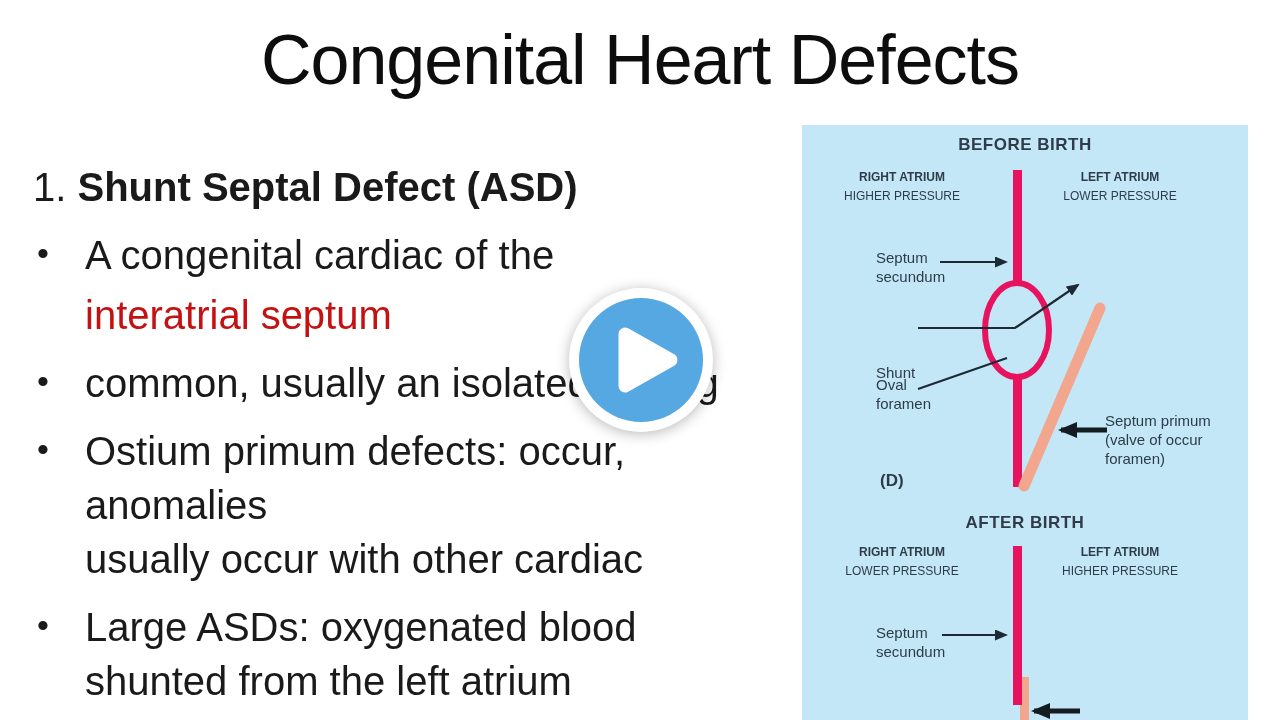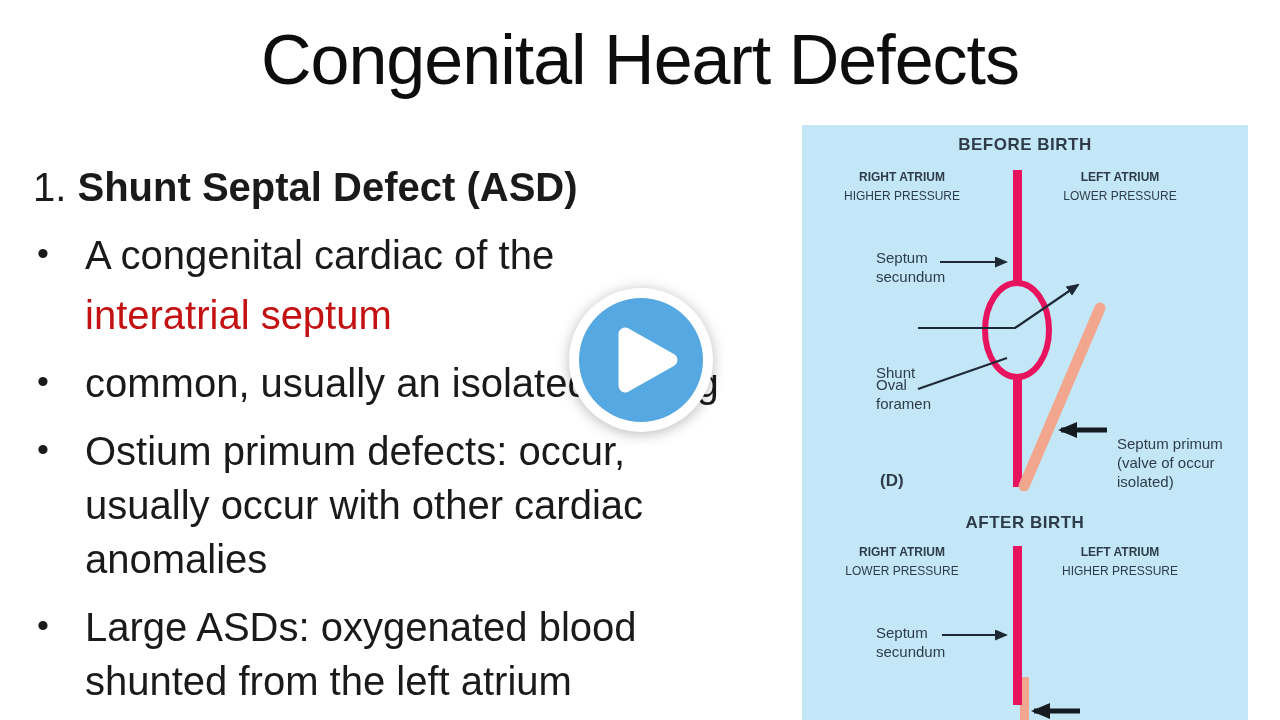--- a/index.html
+++ b/index.html
@@ -79,22 +79,22 @@
     </div>
 
     <div class="bullet-item">
       <span class="bullet">•</span>
       <div class="line">common, usually an isolated finding</div>
     </div>
 
     <div class="bullet-item">
       <span class="bullet">•</span>
       <div class="line">Ostium primum defects: occur,</div>
+      <div class="line">anomalies</div>
       <div class="line">usually occur with other cardiac</div>
-      <div class="line">anomalies</div>
     </div>
 
     <div class="bullet-item">
       <span class="bullet">•</span>
       <div class="line">Large ASDs: oxygenated blood</div>
       <div class="line">shunted from the left atrium</div>
     </div>
   </div>
 
   <div class="diagram">
@@ -135,24 +135,24 @@
     </div>
     <div class="dlabel" style="left:74px;top:123px;">
       <div>Septum</div>
       <div>secundum</div>
     </div>
     <div class="dlabel" style="left:74px;top:207px;margin-top:31px;">Shunt</div>
     <div class="dlabel" style="left:74px;top:250px;">
       <div>Oval</div>
       <div>foramen</div>
     </div>
-    <div class="dlabel" style="left:303px;top:309px;margin-left:12px;">
+    <div class="dlabel" style="left:303px;top:286px;">
       <div>Septum primum</div>
       <div>(valve of occur</div>
-      <div>isolated)</div>
+      <div>foramen)</div>
     </div>
     <div class="dletter" style="left:78px;top:346px;">(D)</div>
 
     <div class="dtitle" style="top:388px;">AFTER BIRTH</div>
     <div class="atrium" style="left:10px;top:418px;">
       <div class="b">RIGHT ATRIUM</div>
       <div>LOWER PRESSURE</div>
     </div>
     <div class="atrium" style="left:228px;top:418px;">
       <div class="b">LEFT ATRIUM</div>

